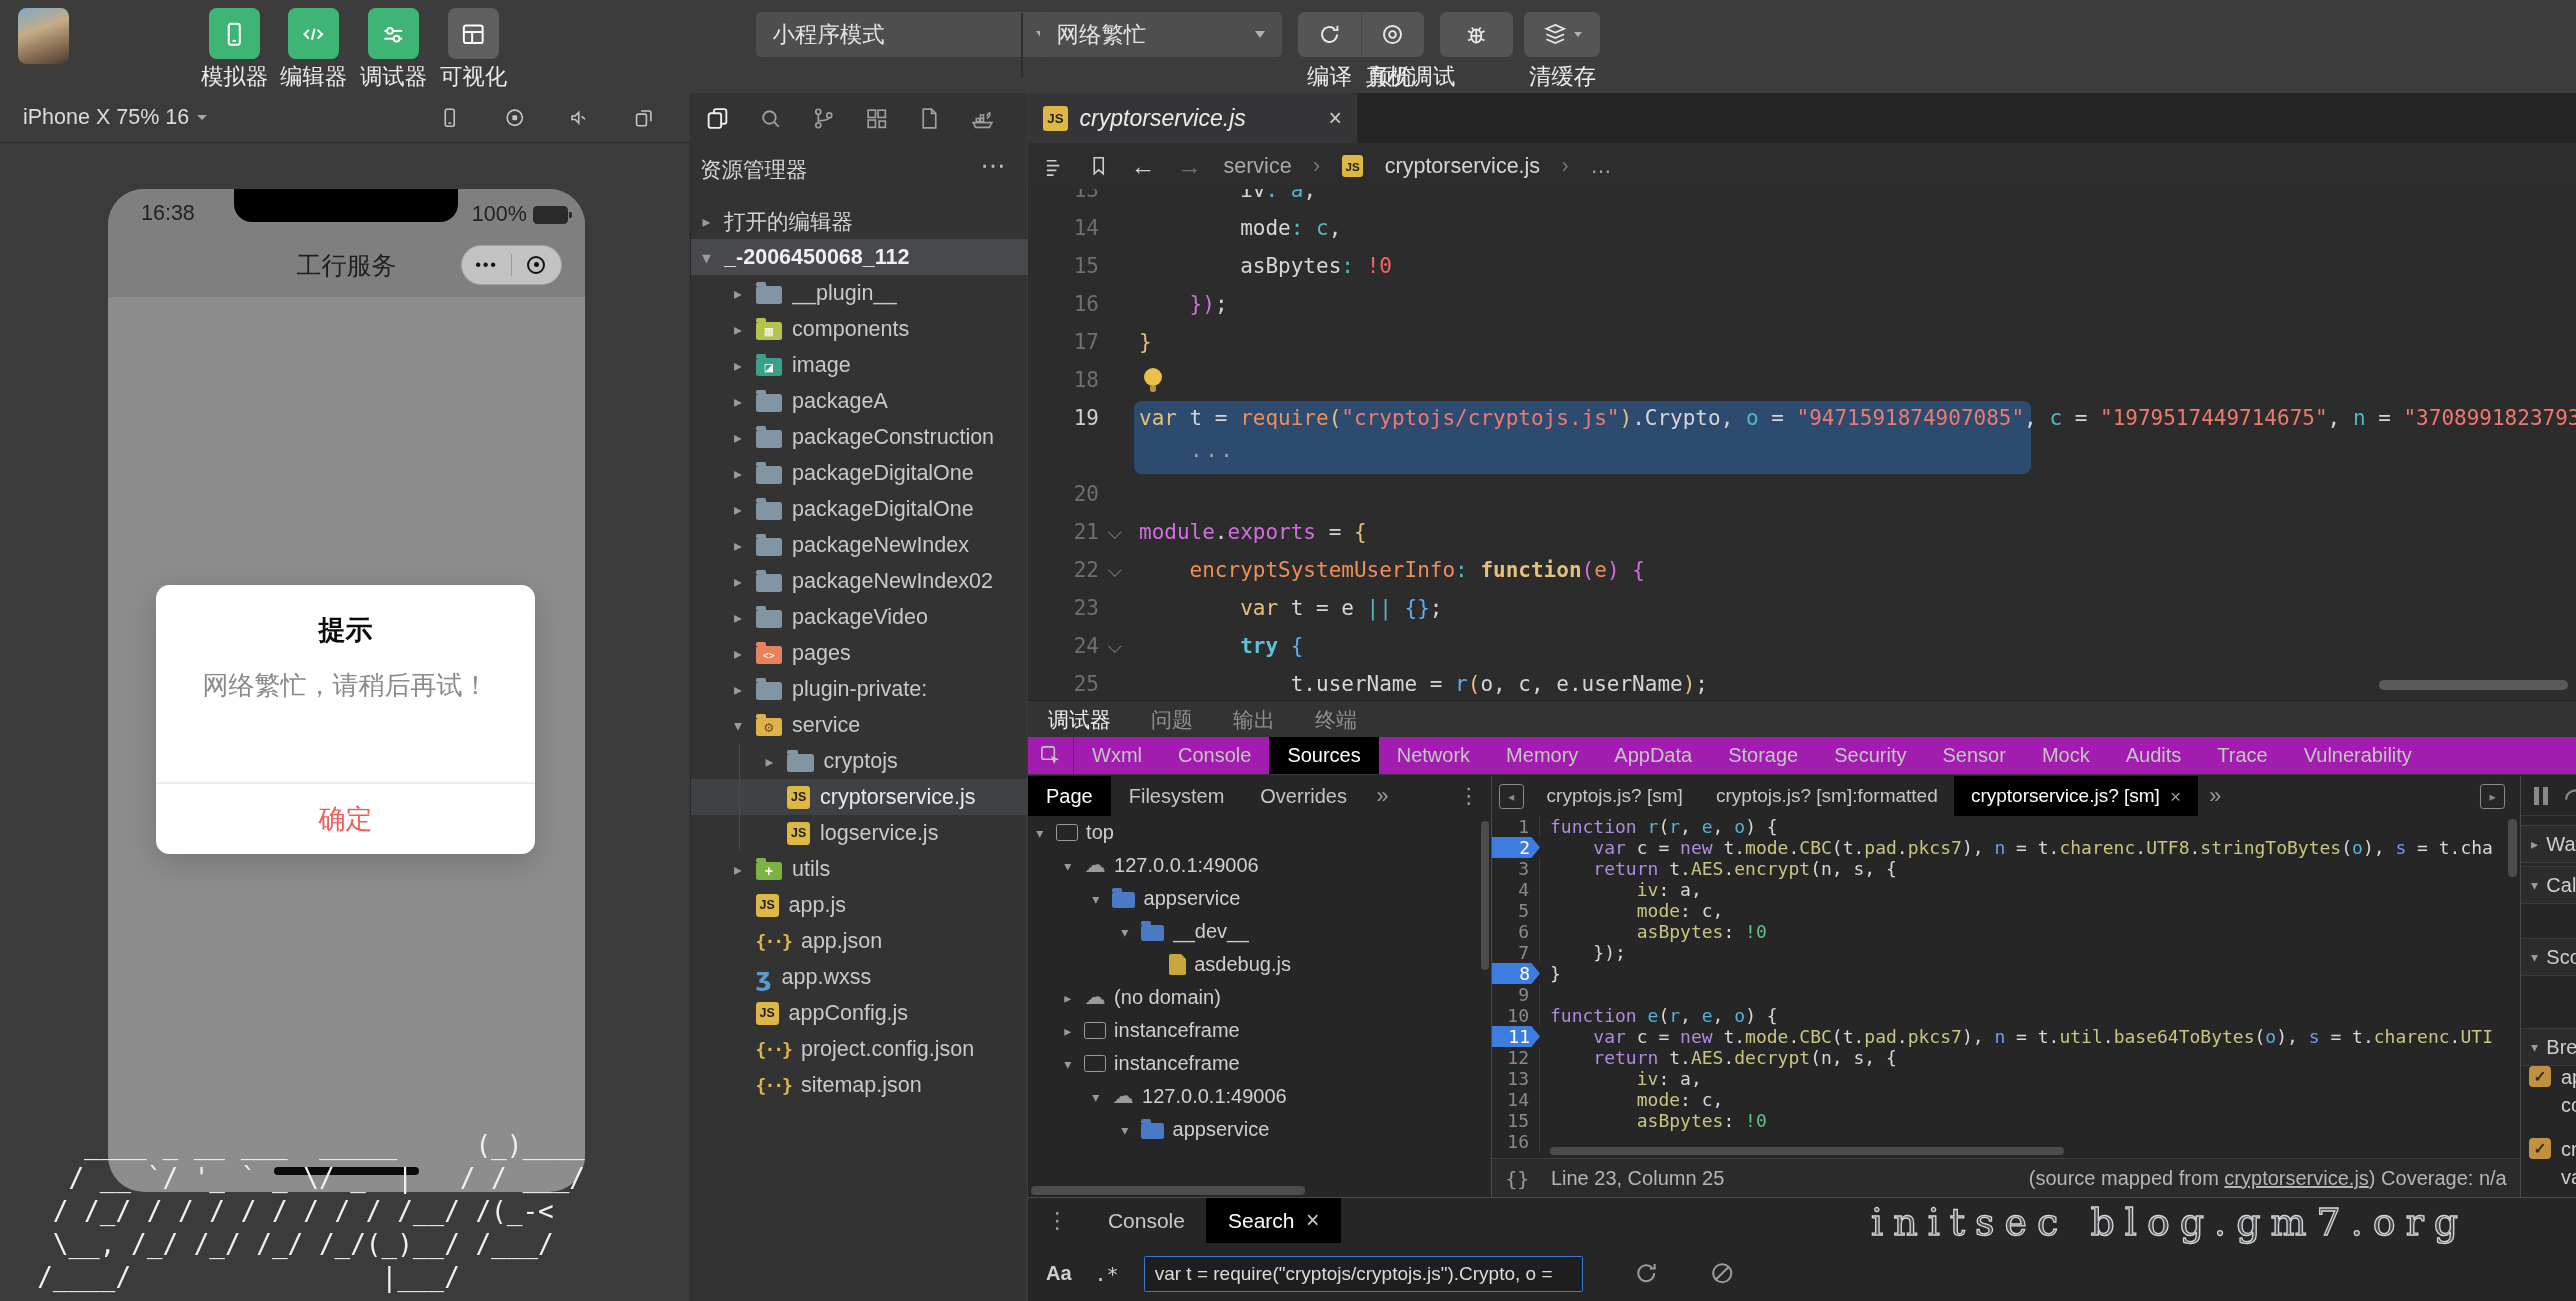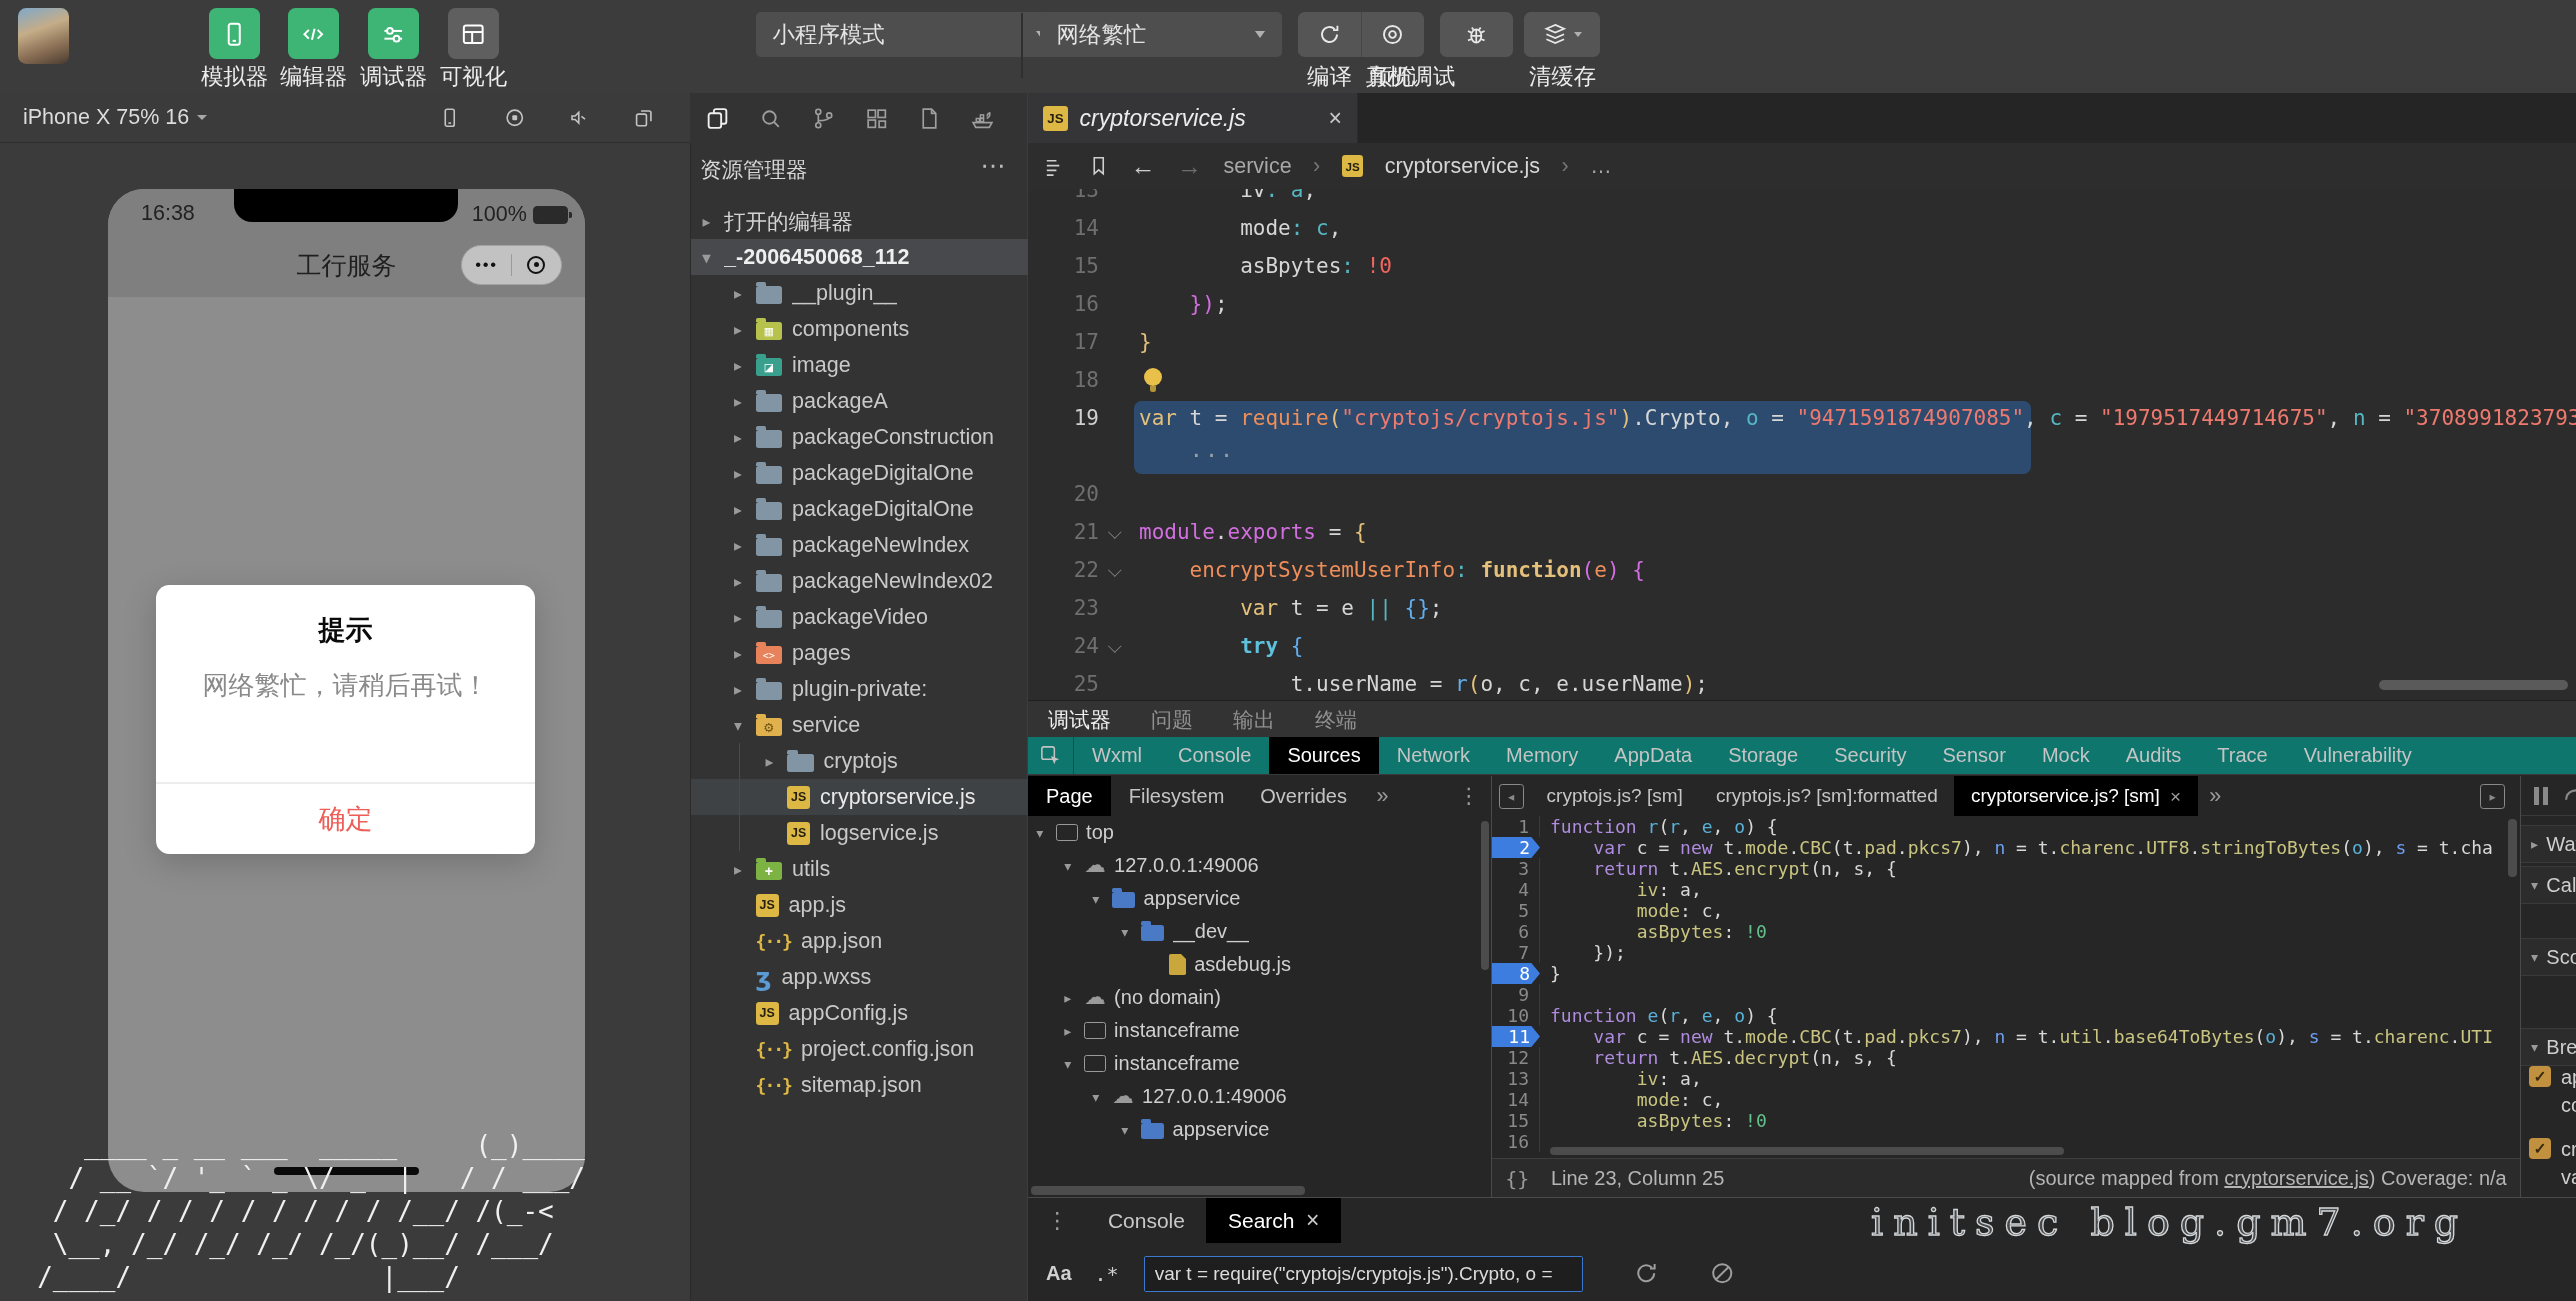--- a/index.html
+++ b/index.html
@@ -130,21 +130,21 @@
   .tk-or{color:#ee8e5a;} .tk-str{color:#ee7a6f;} .tk-mg{color:#d36ee0;}
   .tk-cy{color:#56b6c2;} .tk-cyb{color:#5fc0dc;font-weight:bold;} .tk-bl{color:#61aeef;} .tk-red{color:#f3665f;}
   .edhscroll{position:absolute;left:1351px;top:491px;width:189px;height:10px;border-radius:5px;background:#5a5a5a;}
 
   
   .devtools{left:1028px;top:700px;width:1548px;height:602px;background:#262626;border-top:0.8px solid #1f1f1f;}
   .dthead{position:absolute;left:0;top:0;width:100%;height:36px;background:#333;display:flex;align-items:flex-start;
           gap:40px;padding:5px 0 0 20px;font-size:21px;color:#909090;}
   .dthead .on{color:#f0f0f0;position:relative;}
   .dthead .on::after{content:"";position:absolute;left:0;right:0;bottom:-6.6px;height:3.3px;background:#e0e0e0;}
-  .dtstrip{position:absolute;left:0;top:36px;width:100%;height:38px;background:#0f766e;display:flex;align-items:stretch;
+  .dtstrip{position:absolute;left:0;top:36px;width:100%;height:38px;background:#a21caf;display:flex;align-items:stretch;
            font-size:20px;color:#c4c4c4;border-bottom:0.8px solid #3a3a3a;}
   .inspcell{width:46px;border-right:0.8px solid #3d3d3d;display:flex;align-items:center;justify-content:center;}
   .dttab{display:flex;align-items:center;padding:0 18px;}
   .dttab.on{background:#000;color:#fff;}
 
   .srcleft{position:absolute;left:0;top:75px;width:464px;height:422px;border-right:0.8px solid #4a4a4a;}
   .srctabs{display:flex;height:40px;align-items:stretch;font-size:20px;color:#c4c4c4;position:relative;}
   .srctab{display:flex;align-items:center;padding:0 18px;}
   .srctab.on{background:#000;color:#fff;}
   .srcmore{display:flex;align-items:center;padding:0 11.6px;font-size:21.5px;color:#9a9a9a;}

